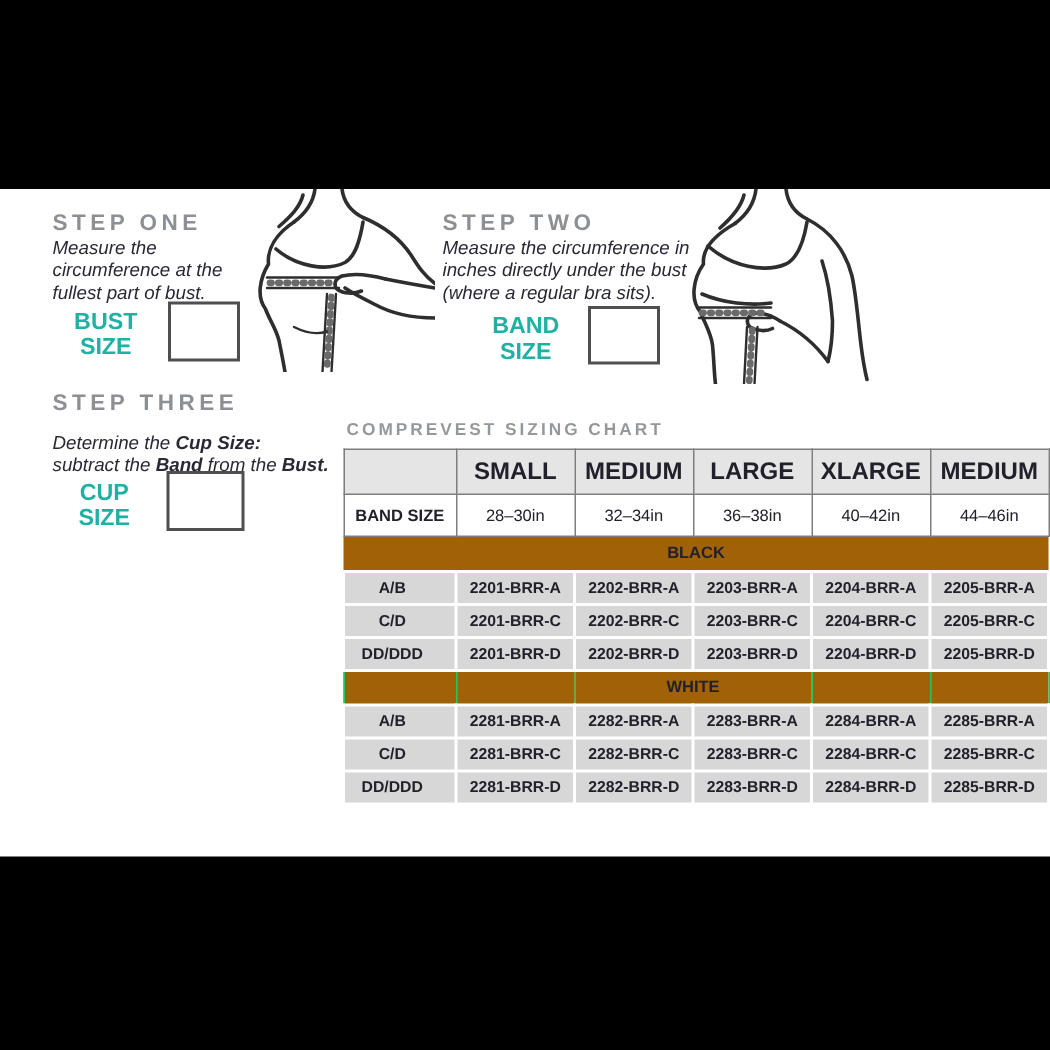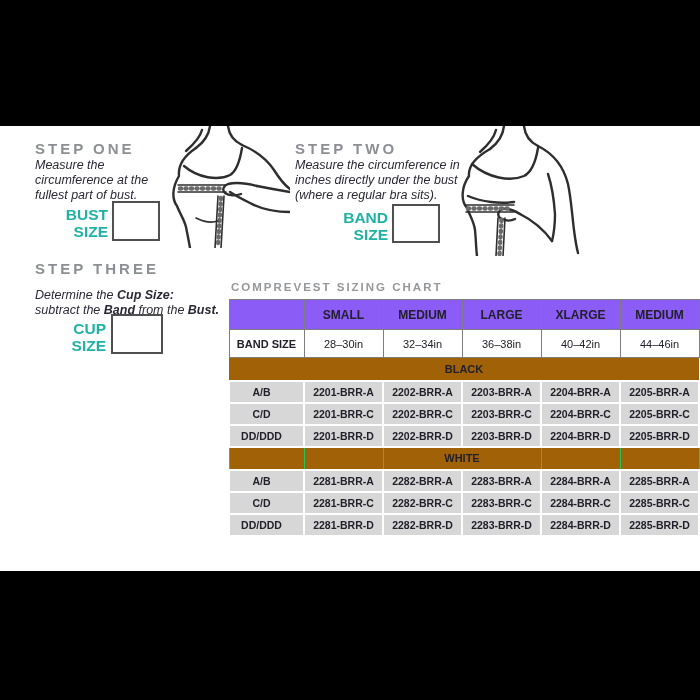--- a/index.html
+++ b/index.html
@@ -5,37 +5,37 @@
   html,body{margin:0;padding:0;background:#fff;}
   #page{position:relative;width:700px;height:700px;background:#ffffff;overflow:hidden;
         font-family:"Liberation Sans",sans-serif;color:#26242e;}
   .blackbar{position:absolute;left:0;width:700px;background:#000;}
   #topbar{top:0;height:126px;}
   #bottombar{top:571px;height:129px;}
 
   .step-title{position:absolute;font-size:15px;font-weight:bold;letter-spacing:3px;color:#8c8f93;}
   .step-text{position:absolute;font-style:italic;font-size:12.5px;line-height:15px;color:#2a2834;}
   .step-text b{font-weight:bold;}
-  .field-label{position:absolute;color:#1fb2a4;font-weight:bold;font-size:15.5px;line-height:17px;text-align:right;}
+  .field-label{position:absolute;color:#1fb2a4;font-weight:bold;font-size:15.5px;line-height:17px;text-align:center;}
   .field-box{position:absolute;background:#fff;border:2px solid #4f4f4f;box-sizing:border-box;}
 
   .fig{position:absolute;}
   .fig path,.fig line{fill:none;stroke:#2e2e2e;stroke-width:2.4;stroke-linecap:round;stroke-linejoin:round;}
   .fig .tape{stroke-width:1.6;}
   .fig .ticks{stroke-width:4.5;stroke-dasharray:1 4.5;stroke:#6a6a6a;}
 
   .ranges{position:absolute;font-size:15px;line-height:21.5px;color:#26242e;}
   .ranges b{font-weight:bold;}
 
   #chart-title{position:absolute;left:231px;top:281px;font-size:11.5px;font-weight:bold;
                letter-spacing:2px;color:#95989b;}
   #sizing-table{position:absolute;left:228px;top:299px;width:470px;border-collapse:collapse;
                 table-layout:fixed;font-size:11px;color:#22202a;}
   #sizing-table td{text-align:center;vertical-align:middle;box-sizing:border-box;}
-  tr.hrow td{border:1px solid #7e7e7e;background:#8b5cf6;height:30px;font-weight:bold;font-size:12px;}
+  tr.hrow td{border:1px solid #7e7e7e;background:#e5e5e5;height:30px;font-weight:bold;font-size:16px;}
   tr.brow td{border:1px solid #7e7e7e;background:#fff;height:28px;font-size:11px;}
   tr.brow td.rowlabel{font-weight:bold;}
   tr.section td{height:23px;font-weight:bold;font-size:11px;background:#a16207;border-top:1px solid #8d8d8d;border-bottom:1px solid #8d8d8d;}
   tr.section td.bordered{border:1px solid #22c55e;}
   tr.datarow td{background:#d7d7d7;border:2px solid #ffffff;height:22px;font-weight:bold;font-size:10.5px;}
   tr.datarow td.cuplabel{text-align:right;padding-right:11px;}
 </style>
 </head>
 <body>
 

